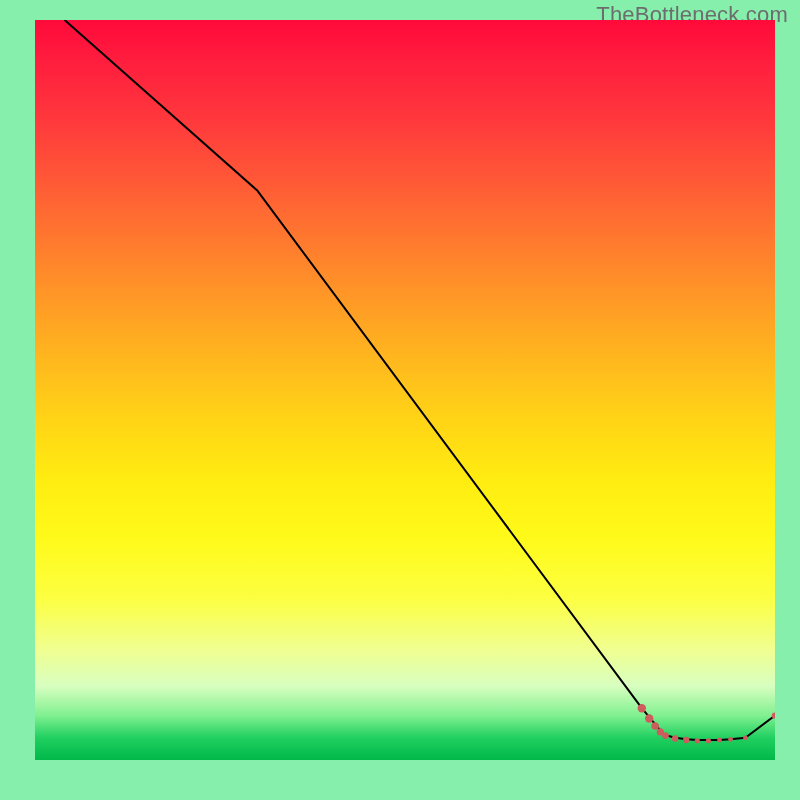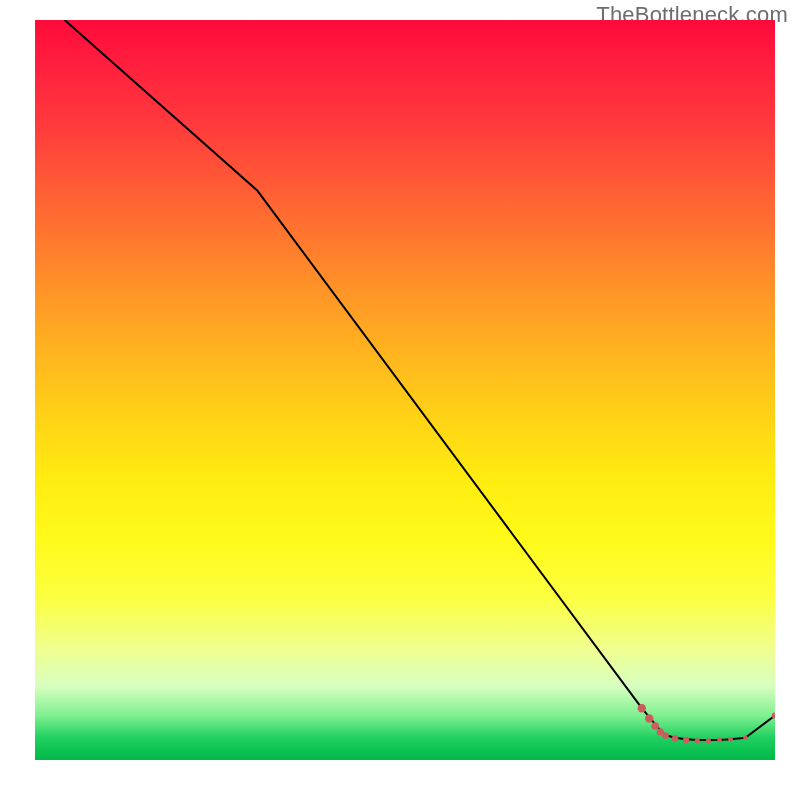--- a/index.html
+++ b/index.html
@@ -8,21 +8,21 @@
     width: 800px;
     height: 800px;
     background: #000;
     overflow: hidden;
     font-family: Arial, Helvetica, sans-serif;
   }
   .frame {
     position: relative;
     width: 800px;
     height: 800px;
-    background: #ffffff;
+    background: #86efac;
   }
   .plot {
     position: absolute;
     left: 35px;
     top: 20px;
     width: 740px;
     height: 740px;
     
     background: linear-gradient(
       to bottom,

